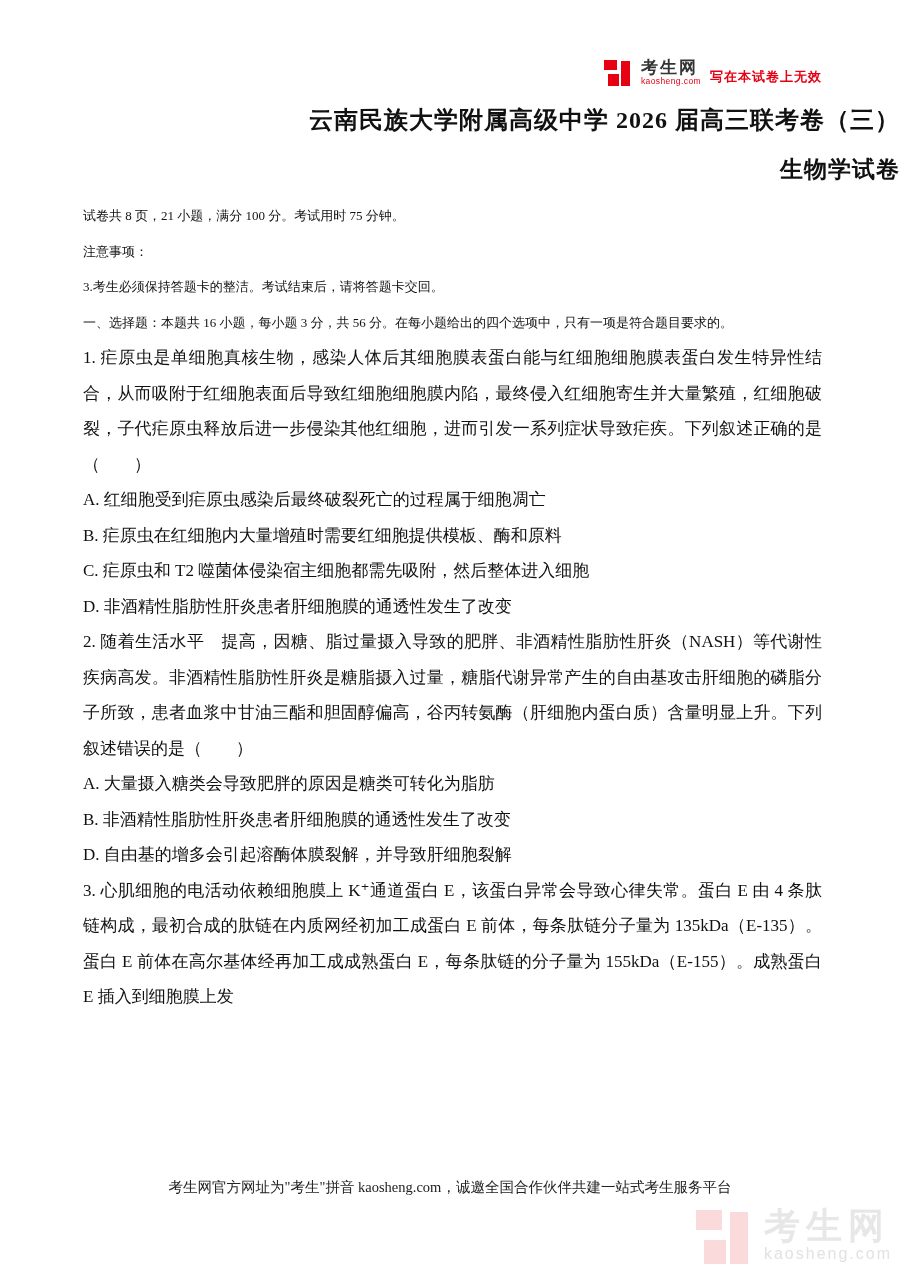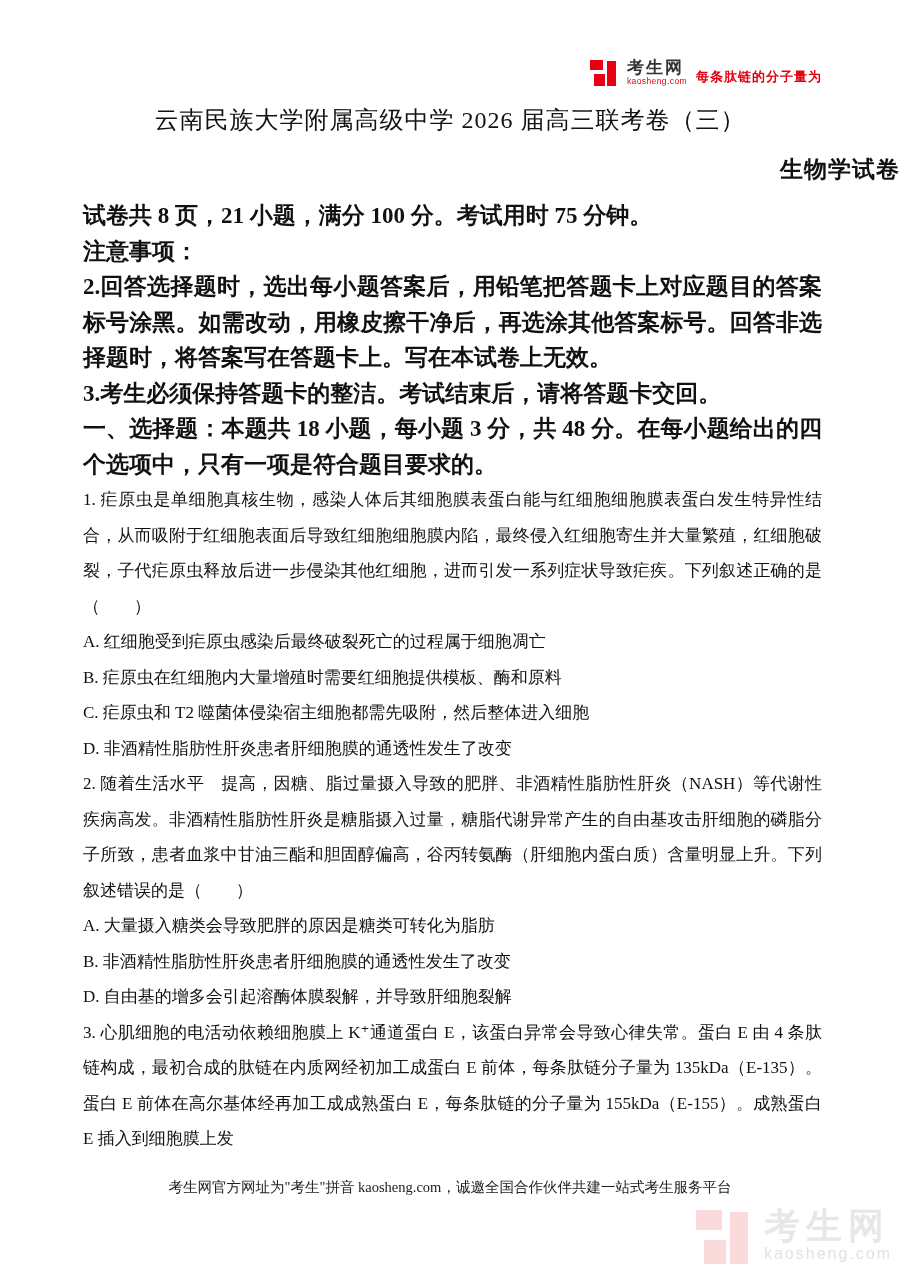--- a/index.html
+++ b/index.html
@@ -18,32 +18,32 @@
   }
   .content {
     padding: 0 78px 0 83px;
   }
   .content p {
     margin: 0;
     font-size: 17px;
     line-height: 35.5px;
   }
   .content p.bold {
-    font-weight: bold;
-    font-size: 23px;
+    font-weight: normal;
+    font-size: 13px;
   }
   .stem {
     text-align: justify;
   }
   h1.paper-title {
     margin: 104px 0 0 0;
     font-size: 24px;
     line-height: 32px;
-    font-weight: normal;
-    text-align: center;
+    font-weight: bold;
+    text-align: right;
     letter-spacing: 1px;
   }
   h2.paper-subtitle {
     margin: 18px 0 12px 0;
     font-size: 23px;
     line-height: 32px;
     font-weight: bold;
     text-align: right;
     letter-spacing: 1px;
   }
@@ -158,34 +158,33 @@
   <div class="brand-header">
     <div class="logo-mark">
       <div class="blk b1"></div>
       <div class="blk b2"></div>
       <div class="blk b3"></div>
     </div>
     <div class="logo-text">
       <span class="brand-name">考生网</span>
       <span class="brand-domain">kaosheng.com</span>
     </div>
-    <span class="tagline">每条肽链的分子量为</span>
+    <span class="tagline">写在本试卷上无效</span>
   </div>
 
   <h1 class="paper-title">云南民族大学附属高级中学 2026 届高三联考卷（三）</h1>
   <h2 class="paper-subtitle">生物学试卷</h2>
 
   <div class="content">
     <p class="bold">试卷共 8 页，21 小题，满分 100 分。考试用时 75 分钟。</p>
 
     <p class="bold">注意事项：</p>
-    <p class="bold stem">2.回答选择题时，选出每小题答案后，用铅笔把答题卡上对应题目的答案标号涂黑。如需改动，用橡皮擦干净后，再选涂其他答案标号。回答非选择题时，将答案写在答题卡上。写在本试卷上无效。</p>
     <p class="bold stem">3.考生必须保持答题卡的整洁。考试结束后，请将答题卡交回。</p>
 
-    <p class="bold stem">一、选择题：本题共 18 小题，每小题 3 分，共 48 分。在每小题给出的四个选项中，只有一项是符合题目要求的。</p>
+    <p class="bold stem">一、选择题：本题共 16 小题，每小题 3 分，共 56 分。在每小题给出的四个选项中，只有一项是符合题目要求的。</p>
 
     <div class="question">
       <p class="stem">1. 疟原虫是单细胞真核生物，感染人体后其细胞膜表蛋白能与红细胞细胞膜表蛋白发生特异性结合，从而吸附于红细胞表面后导致红细胞细胞膜内陷，最终侵入红细胞寄生并大量繁殖，红细胞破裂，子代疟原虫释放后进一步侵染其他红细胞，进而引发一系列症状导致疟疾。下列叙述正确的是（　　）</p>
       <p class="option">A. 红细胞受到疟原虫感染后最终破裂死亡的过程属于细胞凋亡</p>
       <p class="option">B. 疟原虫在红细胞内大量增殖时需要红细胞提供模板、酶和原料</p>
       <p class="option">C. 疟原虫和 T2 噬菌体侵染宿主细胞都需先吸附，然后整体进入细胞</p>
       <p class="option">D. 非酒精性脂肪性肝炎患者肝细胞膜的通透性发生了改变</p>
     </div>
 
     <div class="question">

